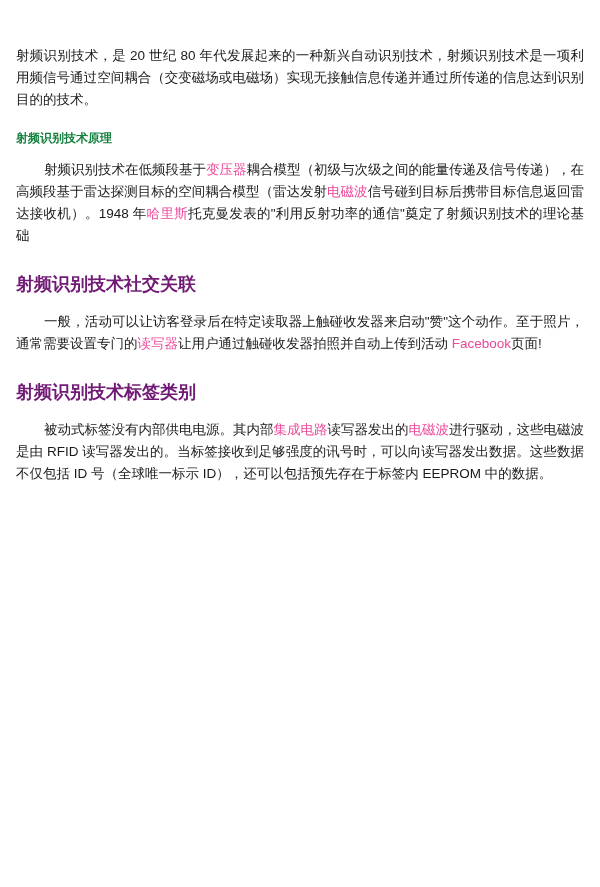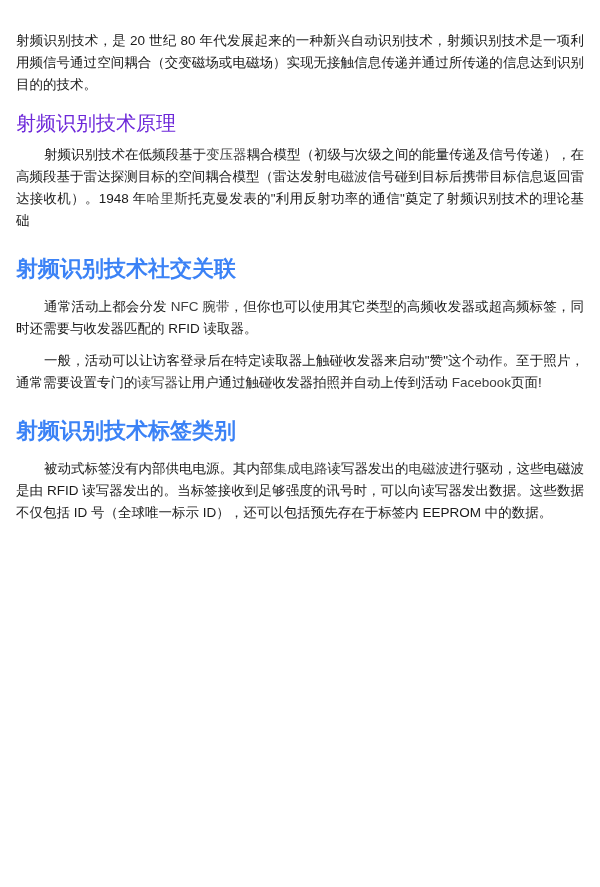--- a/index.html
+++ b/index.html
@@ -11,66 +11,65 @@
     width: 600px;
     min-height: 887px;
     font-family: "Liberation Sans", sans-serif;
     color: #222222;
     -webkit-font-smoothing: antialiased;
   }
   .page {
     width: 600px;
     min-height: 887px;
     box-sizing: border-box;
-    padding: 30px 16px 10px 16px;
+    padding: 45px 16px 10px 16px;
     background: #ffffff;
   }
   p.para {
     font-size: 13.5px;
     line-height: 22px;
     margin: 0 0 10px 0;
     text-align: justify;
     color: #1a1a1a;
   }
   p.indent {
     text-indent: 28px;
   }
   h2.sec {
-    font-size: 22px;
+    font-size: 18px;
     line-height: 30px;
     font-weight: bold;
     margin: 22px 0 12px 0;
-    color: #3b82f6;
+    color: #701a75;
   }
   h3.sub {
-    font-size: 20px;
+    font-size: 12px;
     line-height: 22px;
-    font-weight: normal;
+    font-weight: bold;
     margin: 16px 0 10px 0;
-    color: #6d28d9;
+    color: #15803d;
   }
   a.lnk {
-    color: #404040;
+    color: #ec4899;
     text-decoration: none;
   }
 </style>
 </head>
 <body>
 
 <div class="page">
 
   <p class="para"><span>射频识别技术，是 20 世纪 80 年代发展起来的一种新兴自动识别技术，射频识别技术是一项利用频信号通过空间耦合（交变磁场或电磁场）实现无接触信息传递并通过所传递的信息达到识别目的的技术。</span></p>
 
   <h3 class="sub">射频识别技术原理</h3>
 
   <p class="para indent"><span>射频识别技术在低频段基于</span><a class="lnk" href="#">变压器</a><span>耦合模型（初级与次级之间的能量传递及信号传递），在高频段基于雷达探测目标的空间耦合模型（雷达发射</span><a class="lnk" href="#">电磁波</a><span>信号碰到目标后携带目标信息返回雷达接收机）。1948 年</span><a class="lnk" href="#">哈里斯</a><span>托克曼发表的"利用反射功率的通信"奠定了射频识别技术的理论基础</span></p>
 
   <h2 class="sec">射频识别技术社交关联</h2>
 
-  <p class="para indent"><span>通常活动上都会分发 </span><a class="lnk" href="#">NFC 腕带</a><span>，但你也可以使用其它类型的高频收发器或超高频标签，同时还需要与收发器匹配的 RFID 读取器。</span></p>
 
 
   <p class="para indent"><span>一般，活动可以让访客登录后在特定读取器上触碰收发器来启动"赞"这个动作。至于照片，通常需要设置专门的</span><a class="lnk" href="#">读写器</a><span>让用户通过触碰收发器拍照并自动上传到活动 </span><a class="lnk" href="#">Facebook</a><span>页面!</span></p>
 
   <h2 class="sec">射频识别技术标签类别</h2>
 
 
 
 
   <p class="para indent"><span>被动式标签没有内部供电电源。其内部</span><a class="lnk" href="#">集成电路</a><span>读写器发出的</span><a class="lnk" href="#">电磁波</a><span>进行驱动，这些电磁波是由 RFID 读写器发出的。当标签接收到足够强度的讯号时，可以向读写器发出数据。这些数据不仅包括 ID 号（全球唯一标示 ID），还可以包括预先存在于标签内 EEPROM 中的数据。</span></p>

